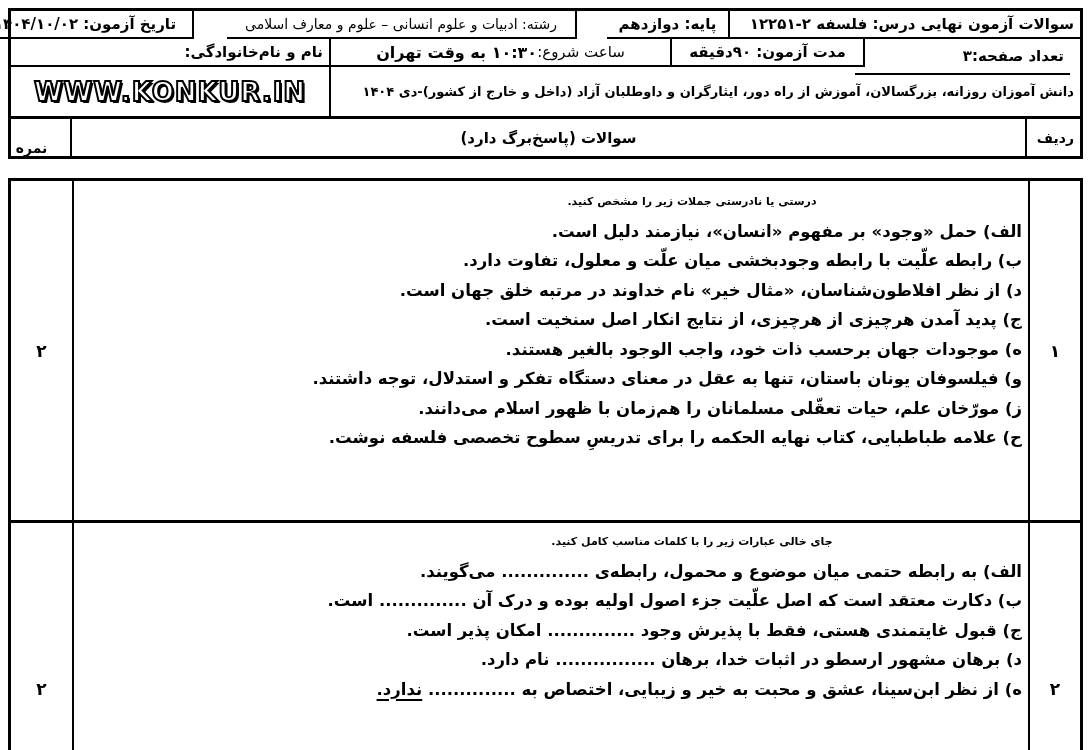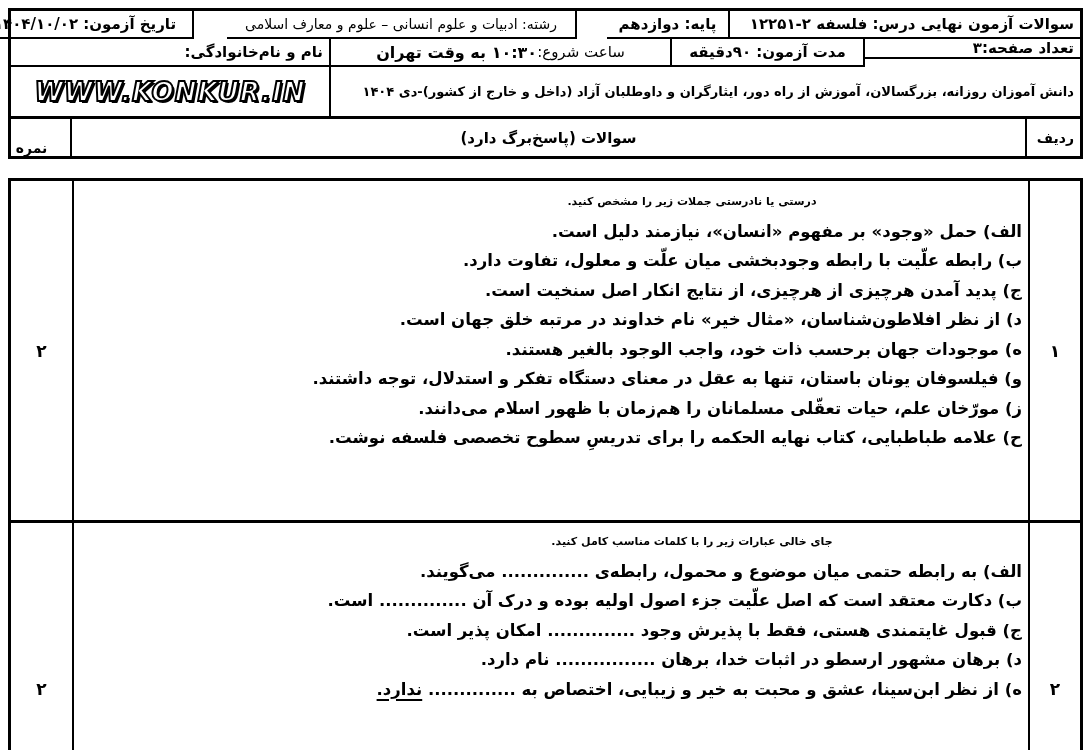--- a/index.html
+++ b/index.html
@@ -38,39 +38,39 @@
   <div class="cell bb center t15" style="right:350px; top:0; width:123px; height:28px; border-right:2px solid #000;">
     <span>پایه: دوازدهم</span>
   </div>
   <div class="cell bb center t14" style="right:503px; top:0; width:350px; height:28px; border-right:2px solid #000;">
     <span>رشته: ادبیات و علوم انسانی – علوم و معارف اسلامی</span>
   </div>
   <div class="cell bb center t15" style="right:886px; top:0; width:216px; height:28px; border-right:2px solid #000;">
     <span>تاریخ آزمون: ۱۴۰۴/۱۰/۰۲</span>
   </div>
 
-  <div class="cell bb right t15" style="right:0; top:28px; width:215px; height:20px;">
+  <div class="cell bb right t15" style="right:10px; top:28px; width:215px; height:36px;">
     <span>تعداد صفحه:۳</span>
   </div>
   <div class="cell bb center t15" style="right:215px; top:28px; width:193px; height:28px; border-right:2px solid #000;">
     <span>مدت آزمون: ۹۰دقیقه</span>
   </div>
   <div class="cell bb center t15" style="right:408px; top:28px; width:341px; height:28px; border-right:2px solid #000;">
     <span style="font-weight:normal;text-align:center;">ساعت شروع: </span>
     <span style="font-weight:900; font-size:16px;">۱۰:۳۰ به وقت تهران</span>
   </div>
   <div class="cell bb right t15" style="right:749px; top:28px; width:320px; height:28px; border-right:2px solid #000;">
     <span>نام و نام‌خانوادگی:</span>
   </div>
 
   <div class="cell bb3 right t13" style="right:0; top:56px; width:749px; height:52px;">
     <span>دانش آموزان روزانه، بزرگسالان، آموزش از راه دور، ایثارگران و داوطلبان آزاد (داخل و خارج از کشور)- </span>
     <span style="font-weight:900;">دی ۱۴۰۴</span>
   </div>
-  <div class="cell bb3 center" style="right:749px; top:56px; width:320px; height:52px; border-right:2px solid #000;font-style:italic;">
+  <div class="cell bb3 center" style="right:749px; top:56px; width:320px; height:52px; border-right:2px solid #000;">
     <span class="logo">WWW.KONKUR.IN</span>
   </div>
 
   <div class="cell right t14" style="right:0; top:108px; width:53px; height:37px;">
     <span style="font-weight:bold;">ردیف</span>
   </div>
   <div class="cell center t15" style="right:53px; top:108px; width:955px; height:37px; border-right:2px solid #000;">
     <span>سوالات (پاسخ‌برگ دارد)</span>
   </div>
   <div class="cell center t14" style="right:1008px; top:108px; width:79px; height:37px; border-right:2px solid #000;align-items:flex-end;">
@@ -83,22 +83,22 @@
   <div class="vline" style="right:50px;"></div>
   <div class="hline" style="top:339px;"></div>
 
   <div>
     <div class="num" style="right:0; width:50px; top:160px;">۱</div>
     <div class="num" style="left:0; width:61px; top:160px;">۲</div>
     <div class="qtext" style="top:6px; width:960px;">
       <div class="line instr" style="padding-left:300px;">درستی یا نادرستی جملات زیر را مشخص کنید.</div>
       <div class="line">الف) حمل «وجود» بر مفهوم «انسان»، نیازمند دلیل است.</div>
       <div class="line">ب) رابطه علّیت با رابطه وجودبخشی میان علّت و معلول، تفاوت دارد.</div>
+      <div class="line">د) از نظر افلاطون‌شناسان، «مثال خیر» نام خداوند در مرتبه خلق جهان است.</div>
       <div class="line">ج) پدید آمدن هرچیزی از هرچیزی، از نتایج انکار اصل سنخیت است.</div>
-      <div class="line">د) از نظر افلاطون‌شناسان، «مثال خیر» نام خداوند در مرتبه خلق جهان است.</div>
       <div class="line">ه) موجودات جهان برحسب ذات خود، واجب الوجود بالغیر هستند.</div>
       <div class="line">و) فیلسوفان یونان باستان، تنها به عقل در معنای دستگاه تفکر و استدلال، توجه داشتند.</div>
       <div class="line">ز) مورّخان علم، حیات تعقّلی مسلمانان را هم‌زمان با ظهور اسلام می‌دانند.</div>
       <div class="line">ح) علامه طباطبایی، کتاب نهایه الحکمه را برای تدریسِ سطوح تخصصی فلسفه نوشت.</div>
     </div>
   </div>
 
   <div>
     <div class="num" style="right:0; width:50px; top:498px;">۲</div>
     <div class="num" style="left:0; width:61px; top:498px;">۲</div>

